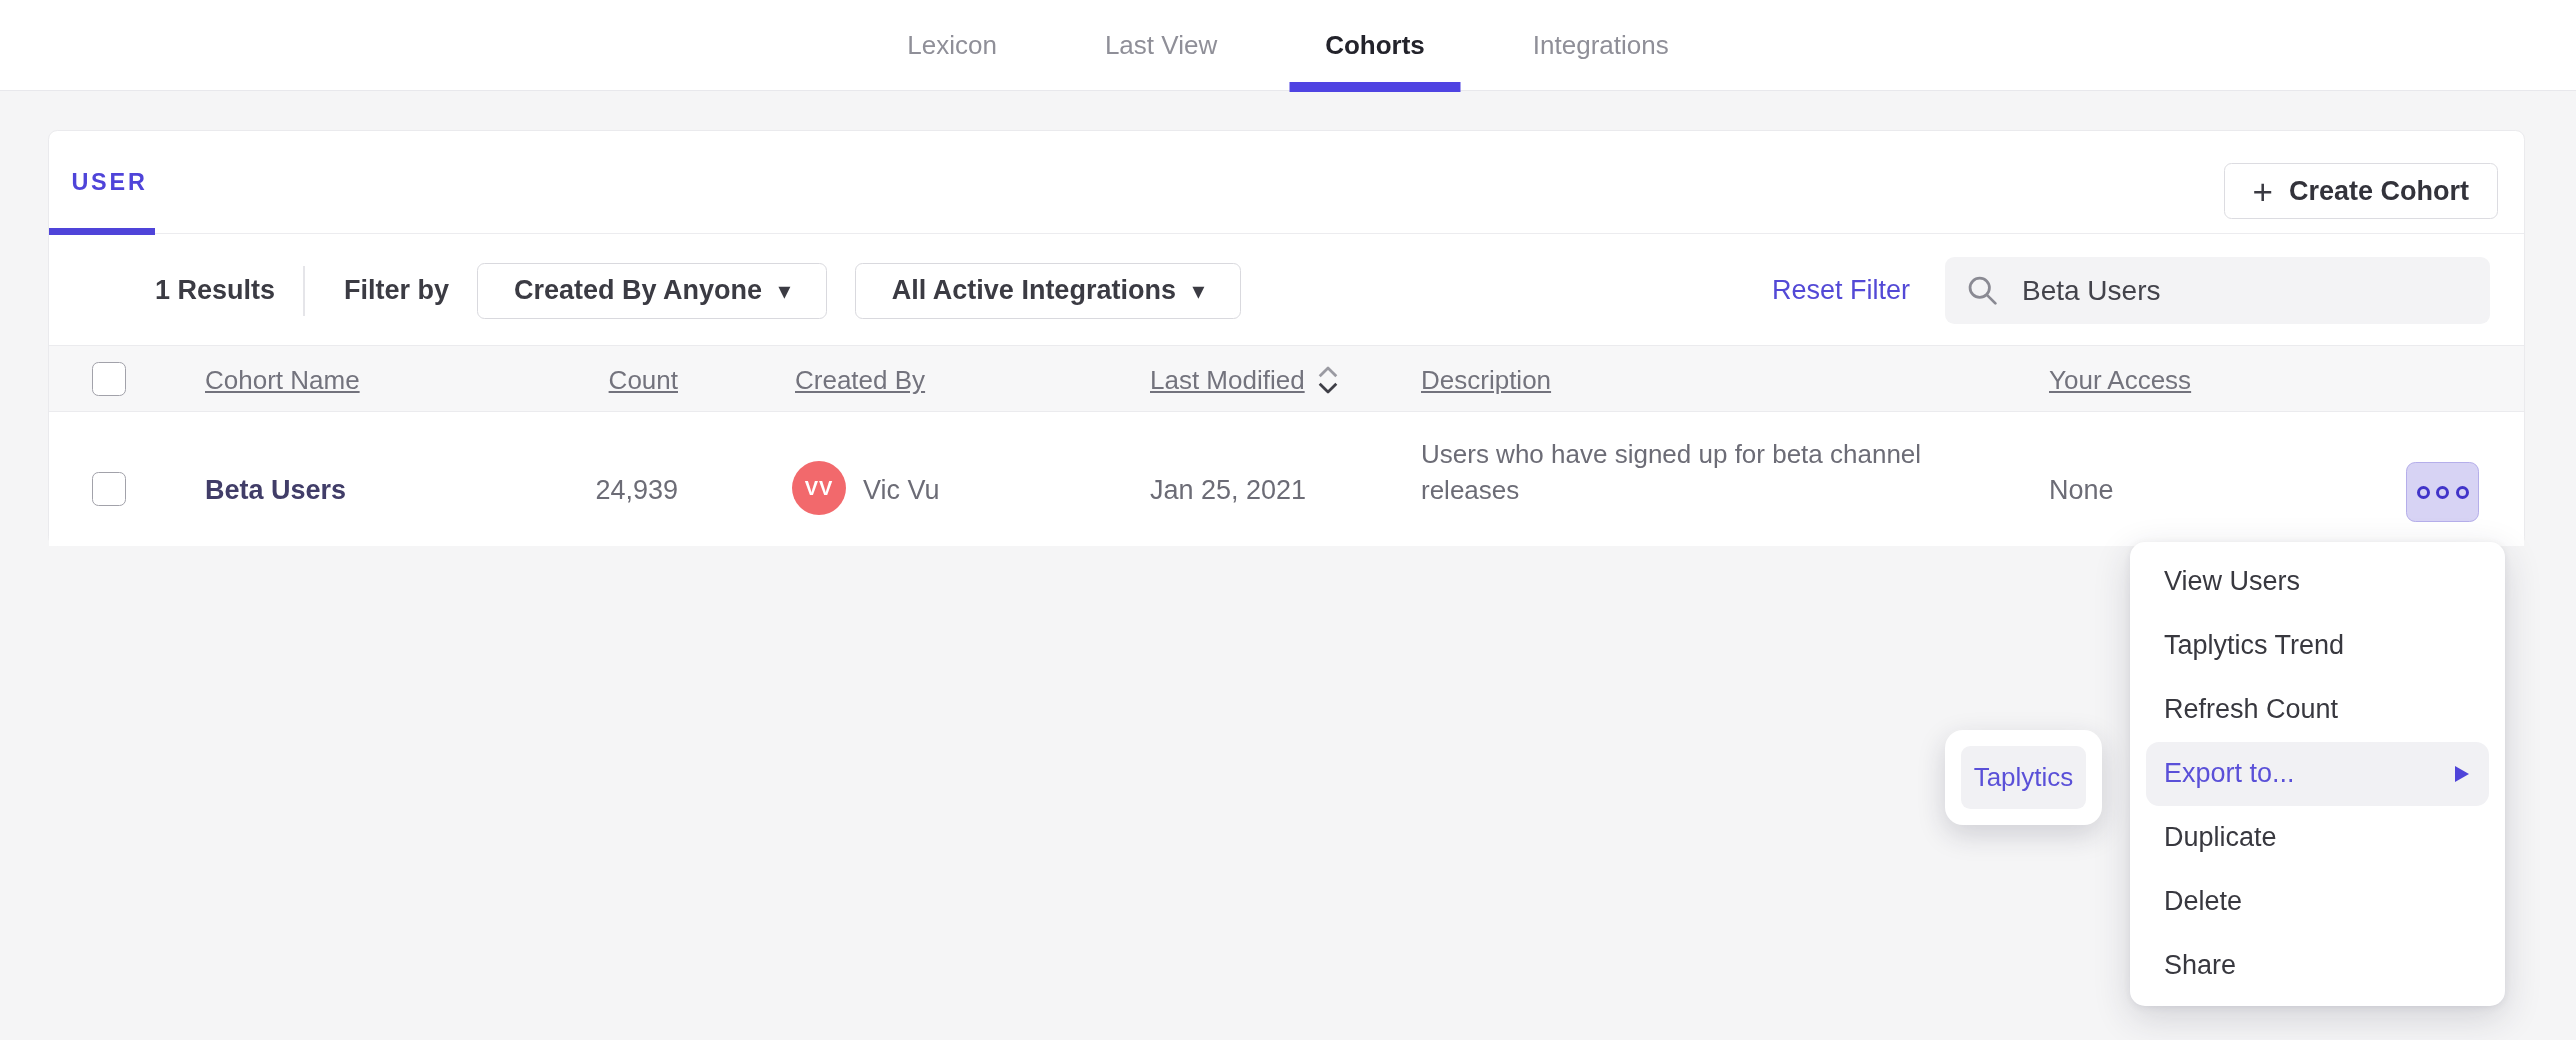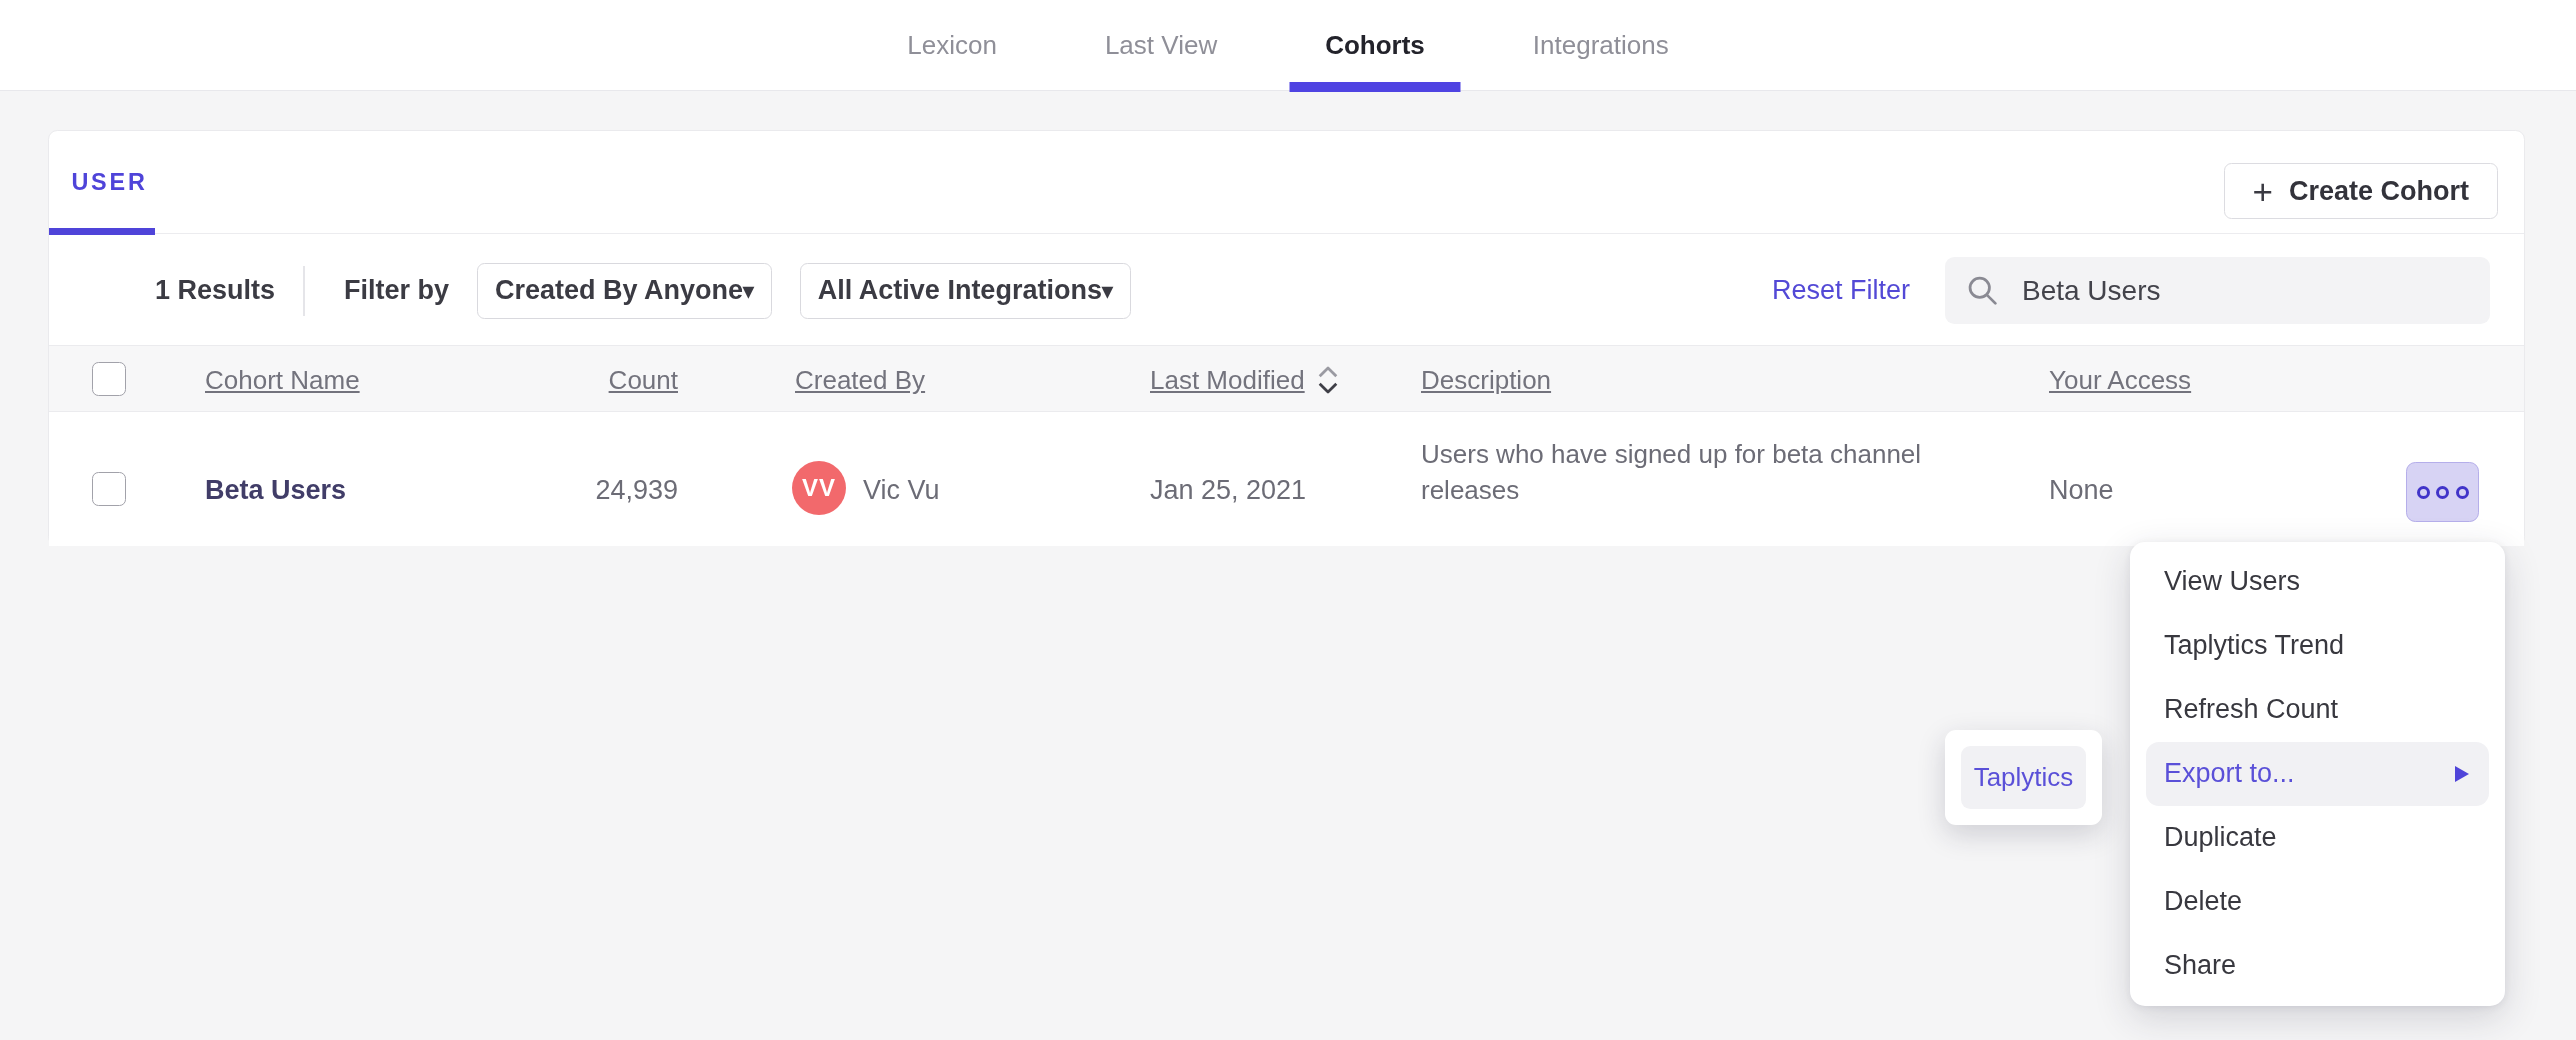--- a/index.html
+++ b/index.html
@@ -60,21 +60,21 @@
 
   
   .filter-left {
     position:absolute; top:103px; left:106px; height:113px;
     display:flex; align-items:center; gap:28px;
   }
   .results-text { font-size:27px; font-weight:bold; color:#3b3b43; }
   .v-divider { width:1.9px; height:50px; background:#e5e5e9; }
   .filter-by { font-size:27px; font-weight:bold; color:#3b3b43;margin-left:11px; }
   .dropdown-btn {
-    height:56px; padding:0 17px; display:flex; align-items:center; 
+    height:56px; padding:0 36px; display:flex; align-items:center; gap:17px;
     background:#ffffff; border:1.9px solid #d9d9de; border-radius:7.5px;
     font-size:27px; font-weight:bold; color:#3b3b43; cursor:pointer;
     font-family:"Liberation Sans", sans-serif;
   }
   .caret { font-size:21.5px; color:#3b3b43; }
   .filter-right {
     position:absolute; top:103px; right:34px; height:113px;
     display:flex; align-items:center; gap:35px;
   }
   .reset-filter { font-size:27px; color:#5349d6; cursor:pointer; }
@@ -108,21 +108,21 @@
   
   .trow { position:absolute; top:281px; left:0; right:0; height:134px; background:#ffffff; }
   .trow .checkbox { position:absolute; left:43px; top:60px; }
   .cell { position:absolute; font-size:27px; color:#6c6c76; line-height:32px; }
   .cell.c-name   { left:156px; top:62px; font-weight:bold; color:#413d68; cursor:pointer; }
   .cell.c-count  { left:448px; top:62px; width:181px; text-align:right; }
   .avatar {
     position:absolute; left:743px; top:49px; width:54px; height:54px;
     border-radius:50%; background:#f2696c; color:#ffffff;
     display:flex; align-items:center; justify-content:center;
-    font-size:24px; font-weight:bold; letter-spacing:0.9px;
+    font-size:20px; font-weight:bold; letter-spacing:0.9px;
   }
   .cell.c-creator{ left:814px; top:62px; }
   .cell.c-mod    { left:1101px; top:62px; }
   .cell.c-desc   { left:1372px; top:24px; width:560px; font-size:26px; line-height:36px; }
   .cell.c-access { left:2000px; top:62px; }
   .more-btn {
     position:absolute; left:2357px; top:50px; width:73px; height:60px;
     background:#d7d3f4; border:1.9px solid #b5aeea; border-radius:9.3px;
     display:flex; align-items:center; justify-content:center; gap:6.5px; cursor:pointer;
   }
@@ -146,21 +146,21 @@
   }
   .submenu-arrow {
     position:absolute; right:20.5px; top:50%; transform:translateY(-50%);
     width:0; height:0; border-left:14px solid #4f44d9;
     border-top:8.4px solid transparent; border-bottom:8.4px solid transparent;
   }
 
   
   .export-submenu {
     position:absolute; left:1945px; top:730px; width:157px; height:95px;
-    background:#ffffff; border-radius:11px; padding:16px;
+    background:#ffffff; border-radius:18px; padding:16px;
     box-shadow:0 9.3px 28px rgba(35,35,60,0.18);
     z-index:6;
   }
   .submenu-item {
     width:100%; height:100%; background:#f1f1f4; border-radius:9.3px;
     display:flex; align-items:center; justify-content:center;
     font-size:26px; color:#5a50d8; cursor:pointer;
   }
 </style>
 </head>

